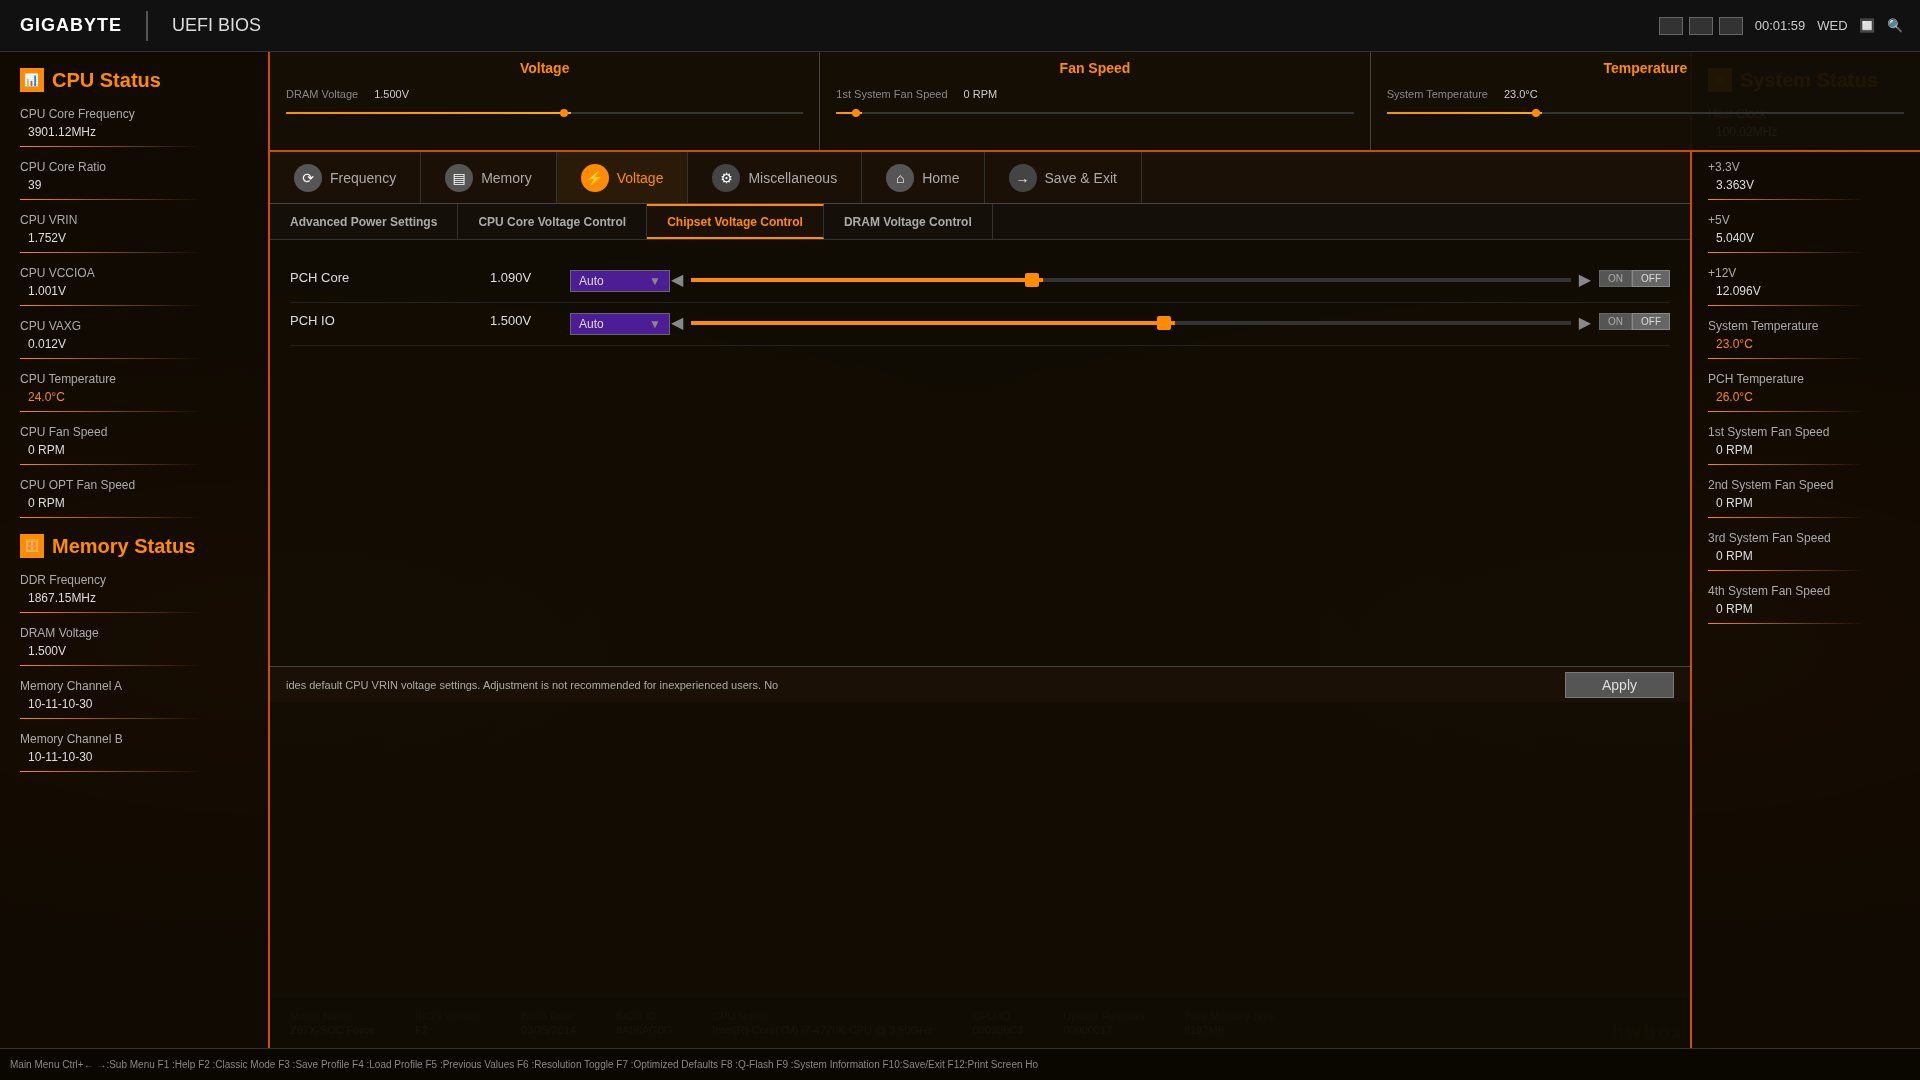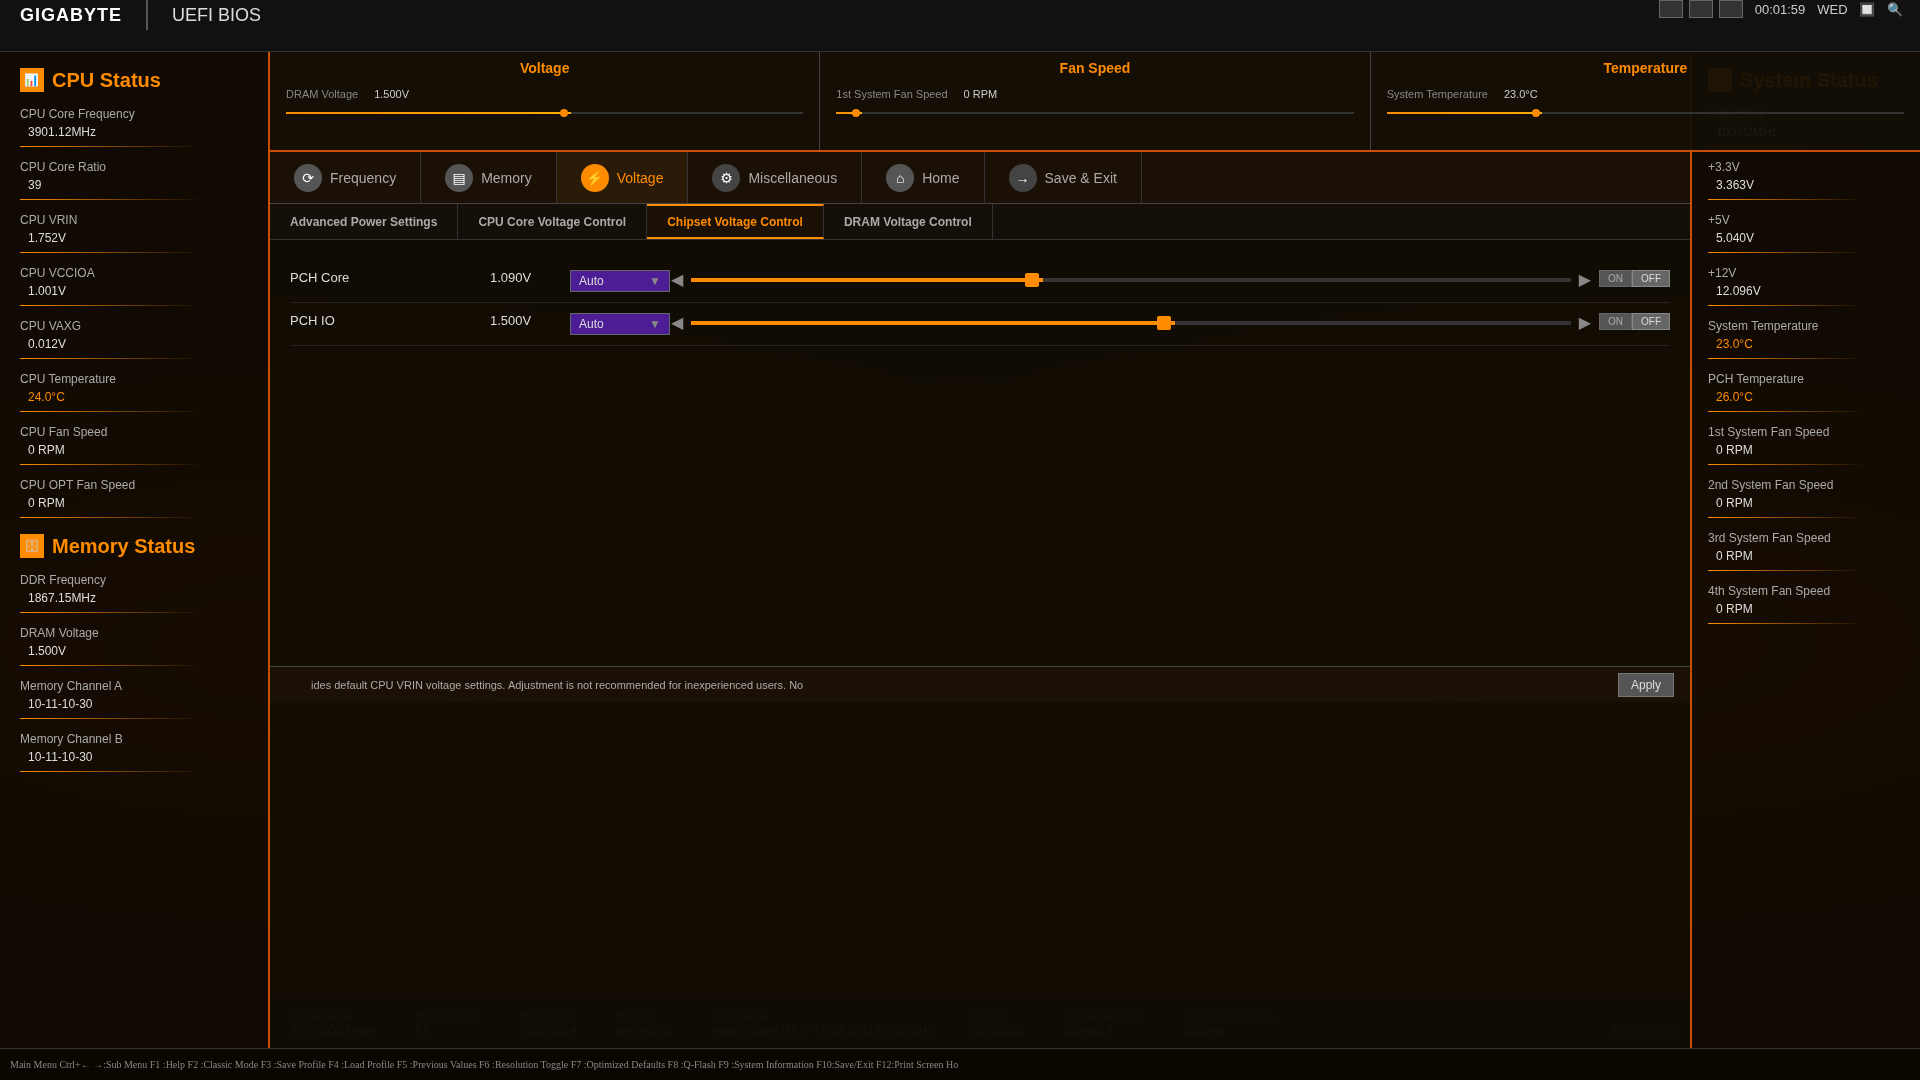--- a/index.html
+++ b/index.html
@@ -29,21 +29,21 @@
     
     .header {
       position: absolute;
       top: 0;
       left: 0;
       right: 0;
       height: 52px;
       background: #111;
       border-bottom: 1px solid #333;
       display: flex;
-      align-items: flex-start;
+      align-items: center;
       z-index: 10;
     }
     .header-logo {
       display: flex;
       align-items: center;
       padding: 0 20px;
       gap: 12px;
     }
     .gigabyte-logo {
       color: white;
@@ -370,28 +370,27 @@
       background: #1a1005;
       border-top: 1px solid #444;
       display: flex;
       align-items: center;
       padding: 0 16px;
     }
     .info-text {
       font-size: 11px;
       color: #aaa;
       flex: 1;
-      margin-left: 25px;
     }
     .apply-btn {
       background: #555;
       color: #ddd;
       border: 1px solid #777;
-      padding: 4px 12px;
-      font-size: 12px;
+      padding: 4px 36px;
+      font-size: 14px;
       cursor: pointer;
     }
 
     
     .bottom-info {
       position: absolute;
       bottom: 32px;
       left: 270px;
       right: 230px;
       height: 52px;
@@ -422,21 +421,20 @@
       bottom: 0;
       left: 0;
       right: 0;
       height: 32px;
       background: #0a0600;
       border-top: 1px solid #333;
       display: flex;
       align-items: center;
       padding: 0 10px;
       overflow: hidden;
-      font-family: Liberation Serif, serif;
     }
     .hotkey-text {
       font-size: 10px;
       color: #888;
       white-space: nowrap;
     }
 
     
     .hwbox-watermark {
       position: absolute;

